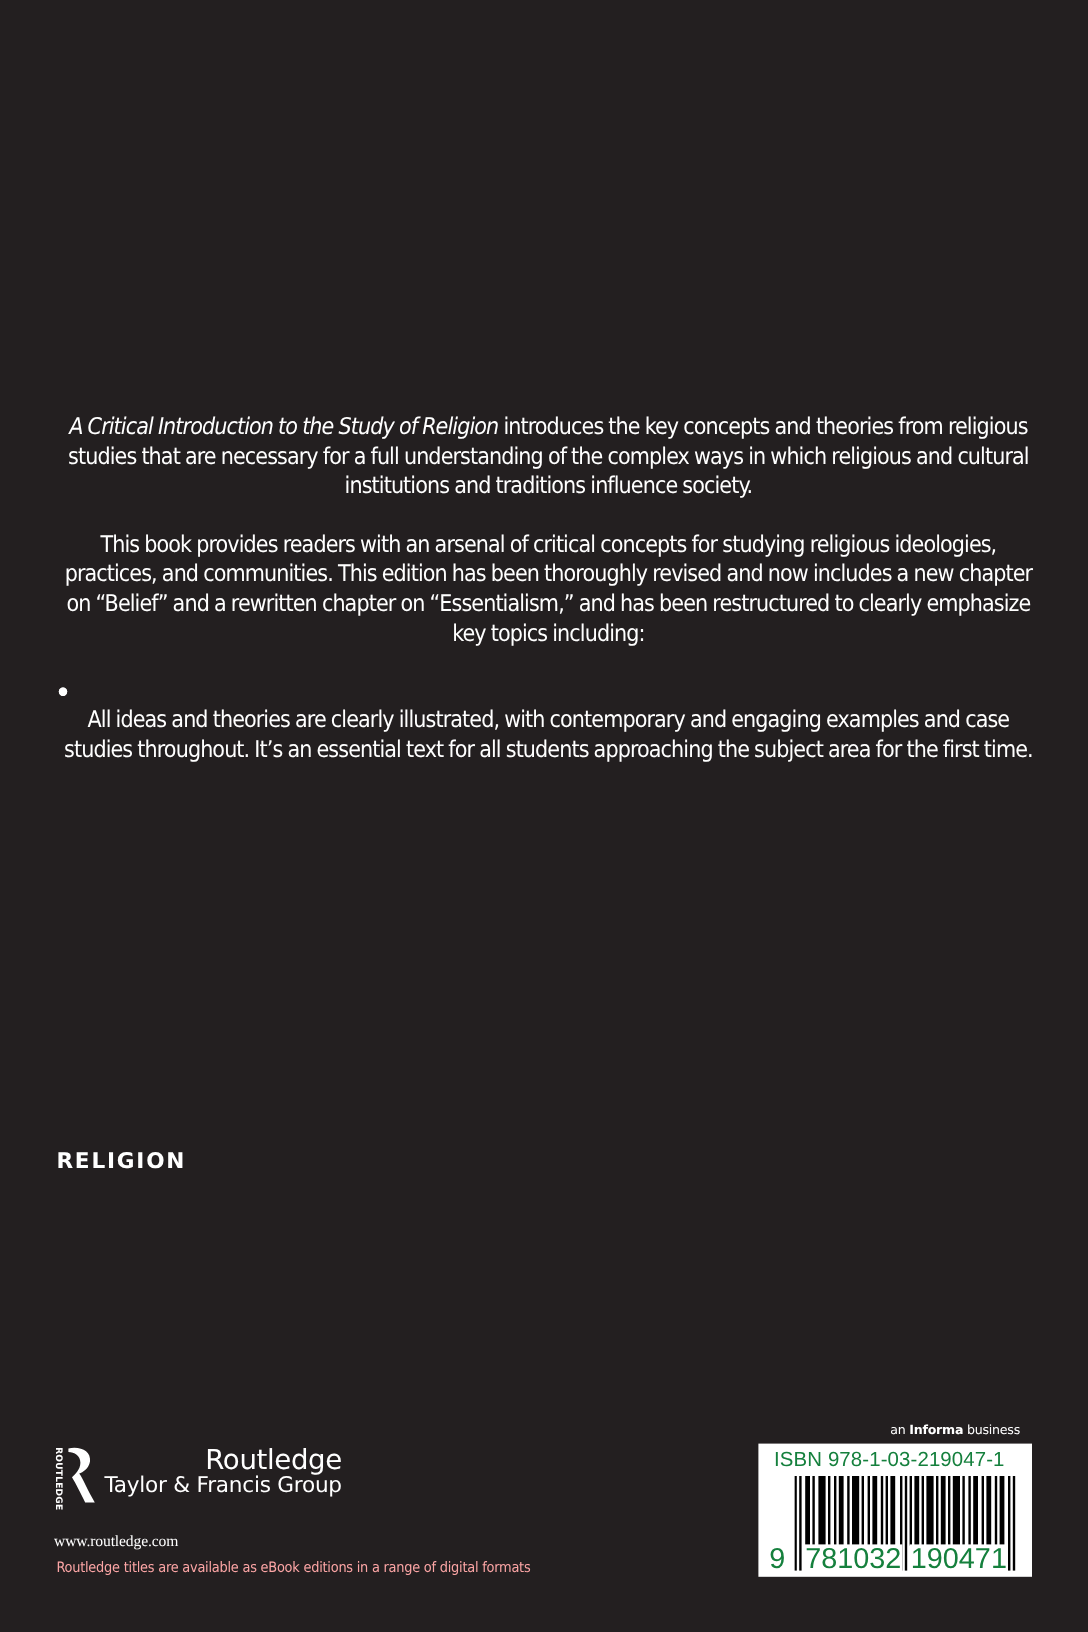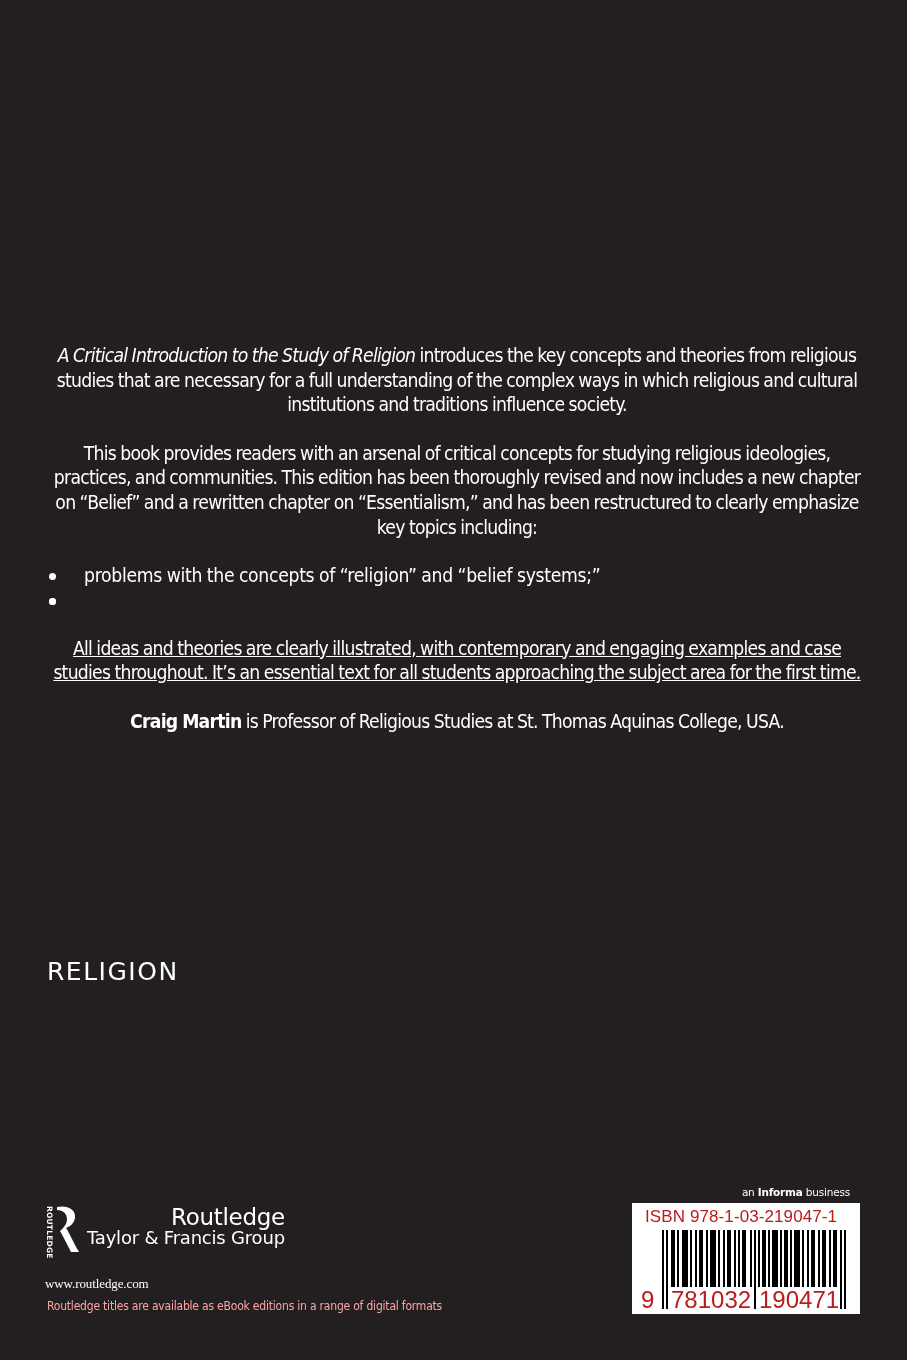--- a/index.html
+++ b/index.html
@@ -45,28 +45,28 @@
     }
     .bullets li .dot {
       position: absolute;
       left: 2px;
       top: 9px;
       width: 7px;
       height: 7px;
       border-radius: 50%;
       background: #fff;
     }
-    .para.all { margin-top: 48px; text-decoration: underline; }
+    .para.all { margin-top: 48px; }
     .author strong { font-weight: bold; }
     .subject {
       position: absolute;
       left: 47px;
       top: 957px;
-      font-size: 25px;
-      font-weight: normal;
+      font-size: 18px;
+      font-weight: bold;
       letter-spacing: 1.5px;
       font-family: "DejaVu Sans", sans-serif;
     }
     .publisher {
       position: absolute;
       left: 45px;
       top: 1204px;
     }
     .logo-wrap {
       display: flex;
@@ -129,21 +129,21 @@
       letter-spacing: -0.2px;
     }
     .informa strong { font-weight: bold; }
     .barcode-box {
       position: absolute;
       left: 632px;
       top: 1203px;
       width: 228px;
       height: 111px;
       background: #ffffff;
-      color: #b91c1c;
+      color: #15803d;
     }
     .isbn-text {
       position: absolute;
       left: 13px;
       top: 4px;
       font-size: 17px;
       font-family: "Liberation Sans", sans-serif;
       letter-spacing: 0.1px;
     }
     .bars {
@@ -165,28 +165,26 @@
   </style>
 </head>
 <body>
 
 <div class="content">
   <p class="para intro"><em>A Critical Introduction to the Study of Religion</em><span> introduces the key concepts and theories from religious studies that are necessary for a full understanding of the complex ways in which religious and cultural institutions and traditions influence society.</span></p>
 
   <p class="para">This book provides readers with an arsenal of critical concepts for studying religious ideologies, practices, and communities. This edition has been thoroughly revised and now includes a new chapter on “Belief” and a rewritten chapter on “Essentialism,” and has been restructured to clearly emphasize key topics including:</p>
 
   <ul class="bullets">
-    <li><span class="dot"></span><span>problems with the concepts of “religion” and “belief systems;”</span></li>
     <li><span class="dot"></span></li>
     <li><span class="dot"></span></li>
   </ul>
 
   <p class="para all">All ideas and theories are clearly illustrated, with contemporary and engaging examples and case studies throughout. It’s an essential text for all students approaching the subject area for the first time.</p>
 
-  <p class="para author"><strong>Craig Martin</strong><span> is Professor of Religious Studies at St. Thomas Aquinas College, USA.</span></p>
 </div>
 
 <div class="subject">RELIGION</div>
 
 <div class="publisher">
   <div class="logo-wrap">
     <div class="logo-mark">
       <span class="logo-vert">ROUTLEDGE</span>
       <svg width="36" height="50" viewBox="0 0 36 50" style="position:absolute;left:0;top:0;">
         <path d="M12 3 C 22 1, 31 5, 30 14 C 29 20, 24 23, 21 24 C 24 28, 28 38, 34 48 L 26 48 C 22 40, 18 32, 15 27 C 17 25, 22 21, 22 15 C 22 9, 17 6, 12 6 Z" fill="#ffffff"></path>

